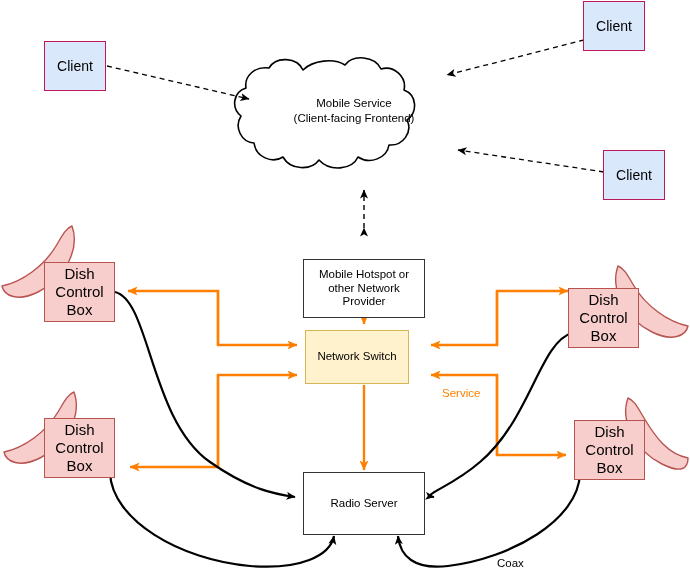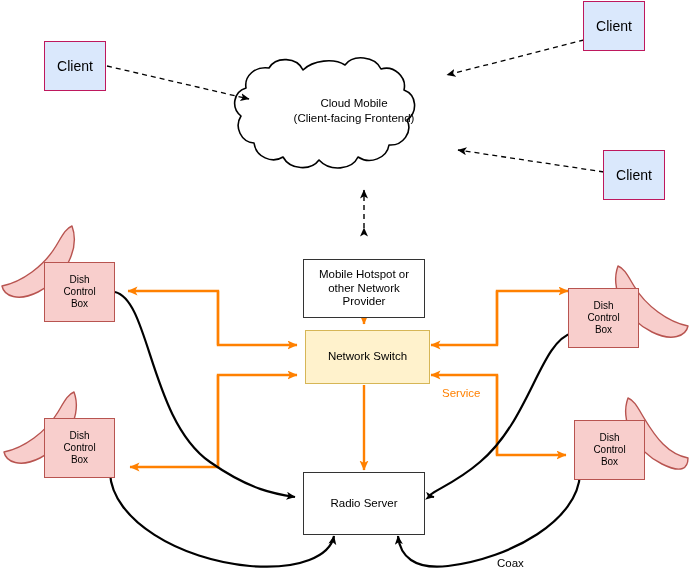--- a/index.html
+++ b/index.html
@@ -44,21 +44,21 @@
   .client-box {
     background: #dae8fc;
     border: 1px solid #be185d;
     color: #000000;
     font-size: 14px;
   }
   .dish-box {
     background: #f8cecc;
     border: 1px solid #b85450;
     color: #000000;
-    font-size: 10px;
+    font-size: 15px;
   }
   .plain-box {
     background: #ffffff;
     border: 1px solid #333333;
     color: #000000;
     font-size: 11.5px;
   }
   .switch-box {
     background: #fff2cc;
     border: 1px solid #d6b656;
@@ -171,42 +171,42 @@
     <g>
       <path d="M618,266 C610,288 624,318 652,332 C672,342 686,336 688,326
                C668,322 646,306 634,286 C628,276 624,268 618,266 Z" fill="#f8cecc" stroke="#b85450" stroke-width="1.4" stroke-linejoin="round"></path>
     </g>
     <g>
       <path d="M628,398 C620,420 634,450 662,464 C682,474 688,468 688,458
                C668,454 656,438 644,418 C638,408 634,400 628,398 Z" fill="#f8cecc" stroke="#b85450" stroke-width="1.4" stroke-linejoin="round"></path>
     </g>
   </svg>
 
-  <div class="cloud-label" style="left:254px; top:96px; width:200px;">Cloud Mobile
+  <div class="cloud-label" style="left:254px; top:96px; width:200px;">Mobile Service
 (Client-facing Frontend)</div>
 
   <div class="node client-box" style="left:44px; top:41px; width:62px; height:50px;">
     <span>Client</span>
   </div>
 
   <div class="node client-box" style="left:583px; top:1px; width:62px; height:50px;">
     <span>Client</span>
   </div>
 
   <div class="node client-box" style="left:603px; top:150px; width:62px; height:50px;">
     <span>Client</span>
   </div>
 
   <div class="node plain-box" style="left:303px; top:231px; width:122px; height:59px;margin-top:28px;">
     <span>Mobile Hotspot or
 other Network
 Provider</span>
   </div>
 
-  <div class="node switch-box" style="left:305px; top:330px; width:125px; height:54px;">
+  <div class="node switch-box" style="left:305px; top:330px; width:104px; height:54px;">
     <span>Network Switch</span>
   </div>
 
   <div class="node plain-box" style="left:303px; top:472px; width:122px; height:63px;">
     <span>Radio Server</span>
   </div>
 
   <div class="node dish-box" style="left:44px; top:262px; width:71px; height:60px;">
     <span>Dish
 Control

